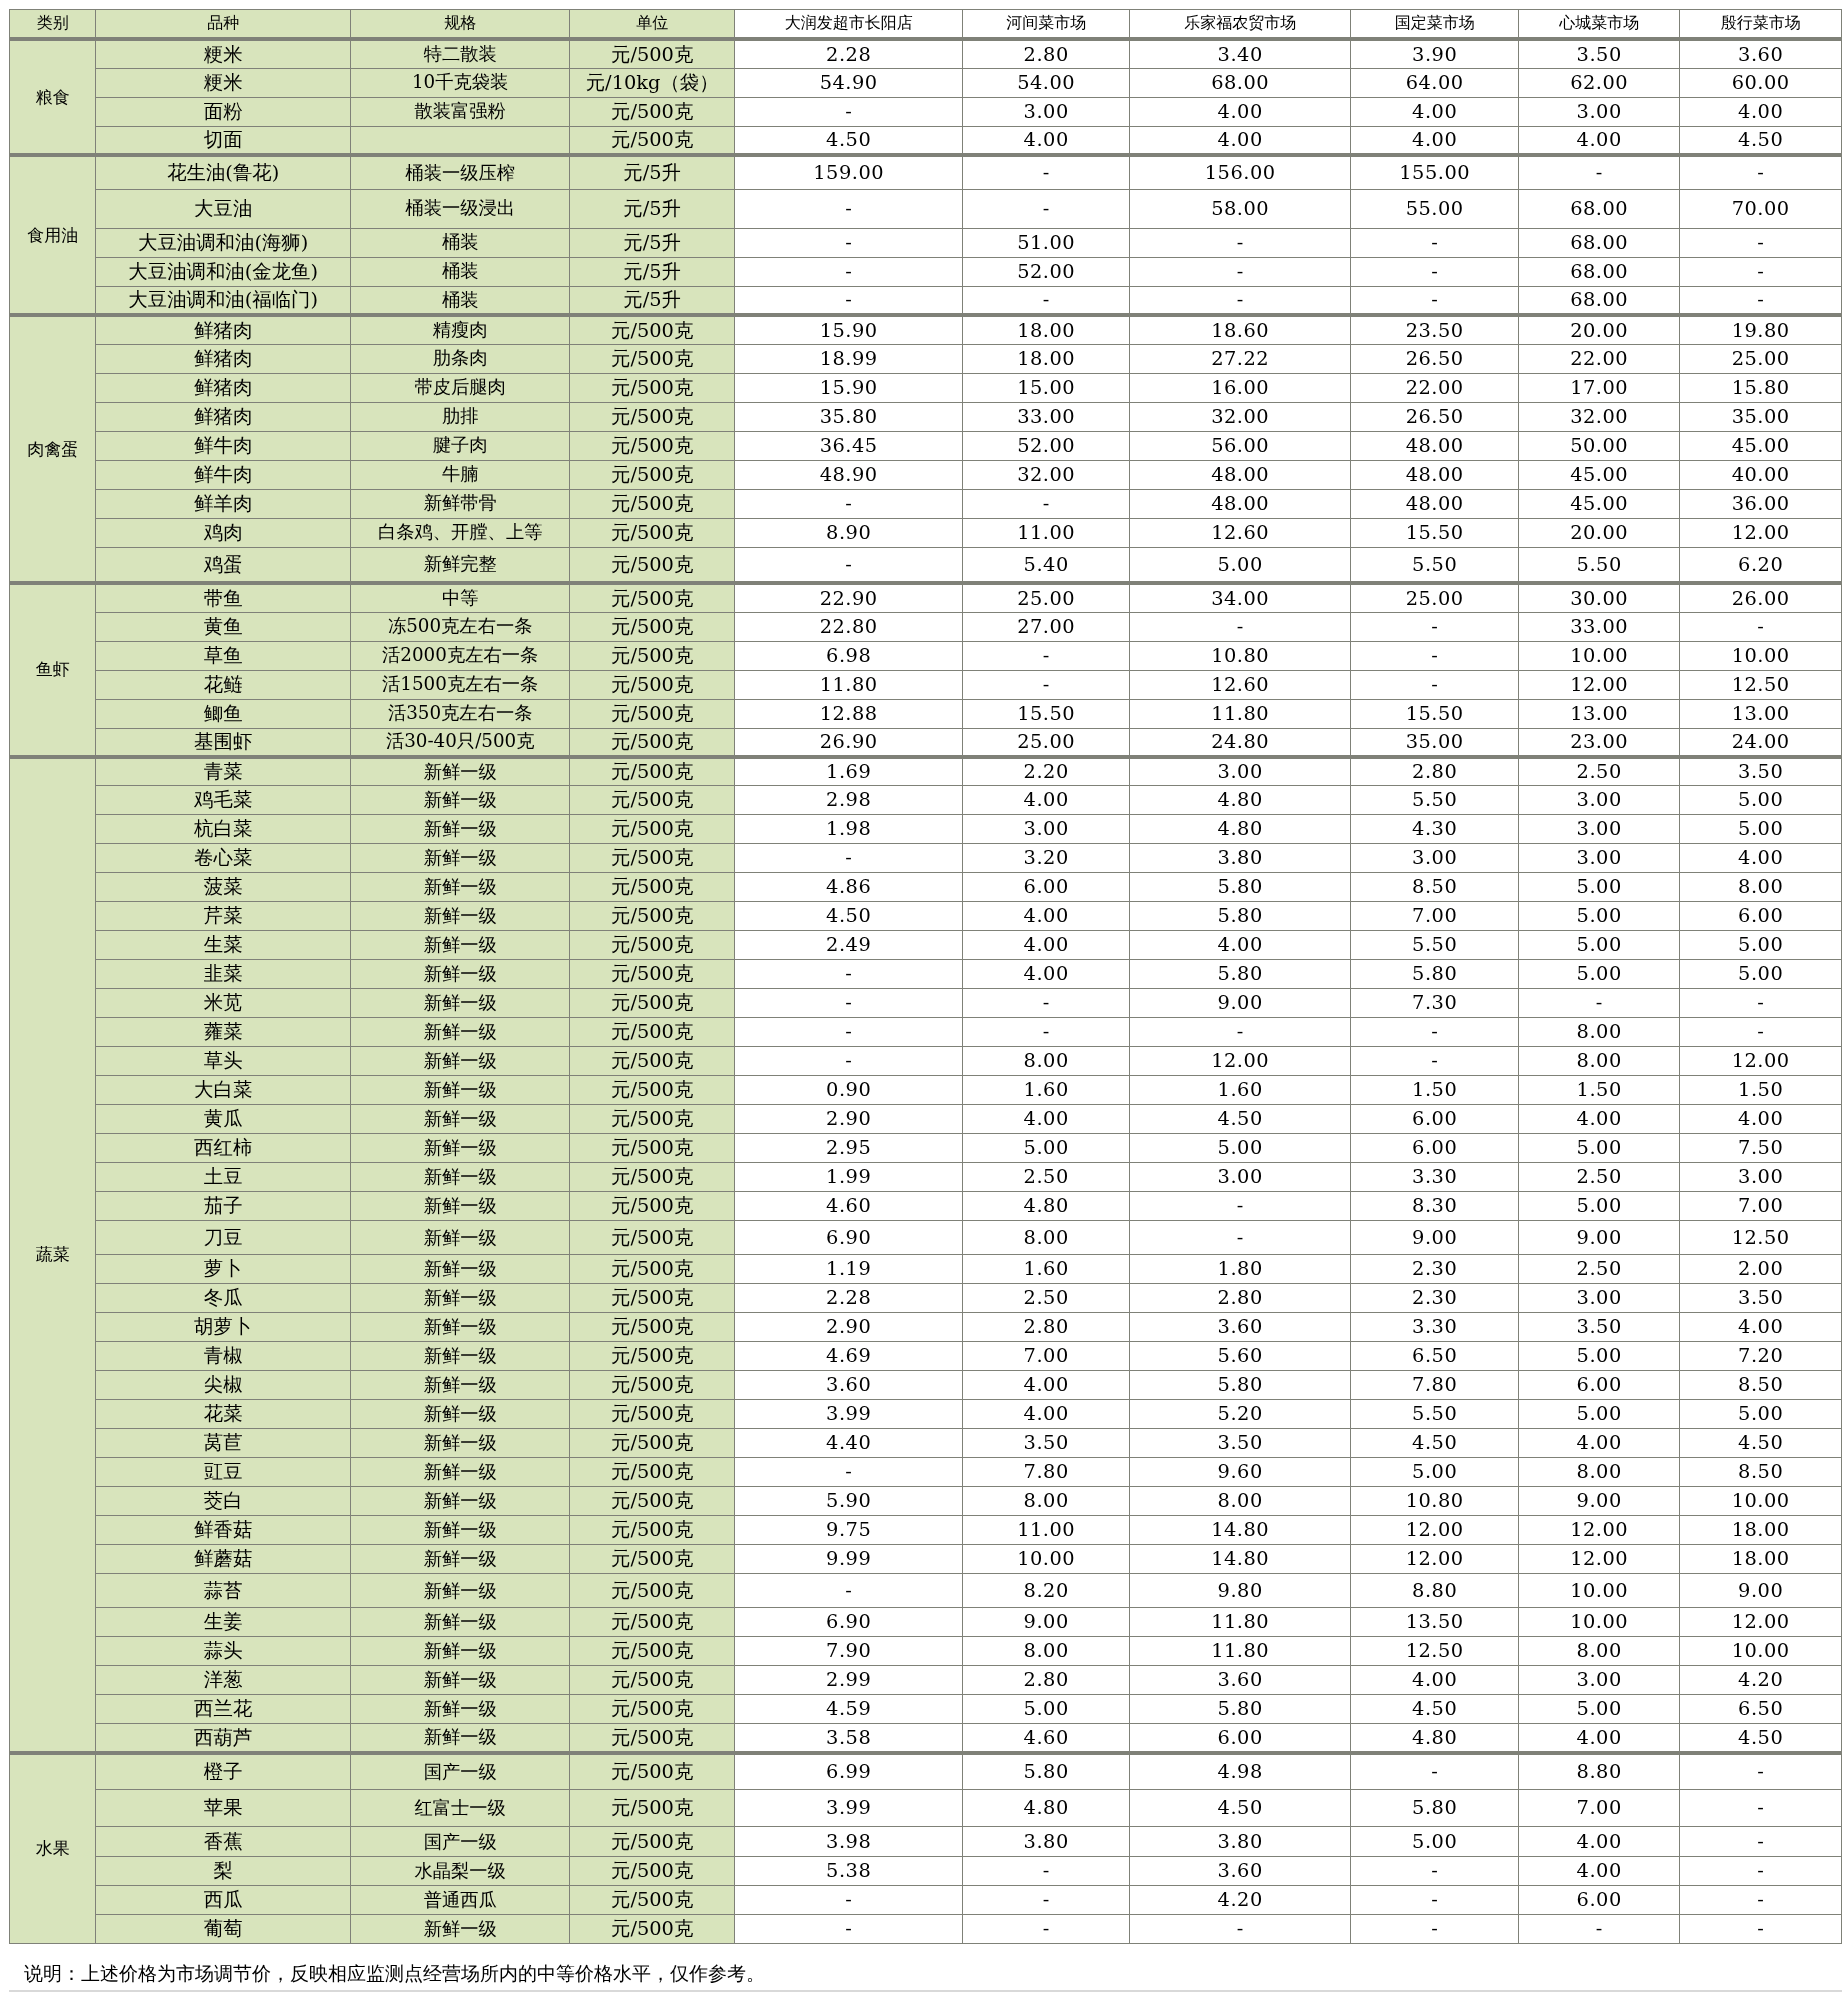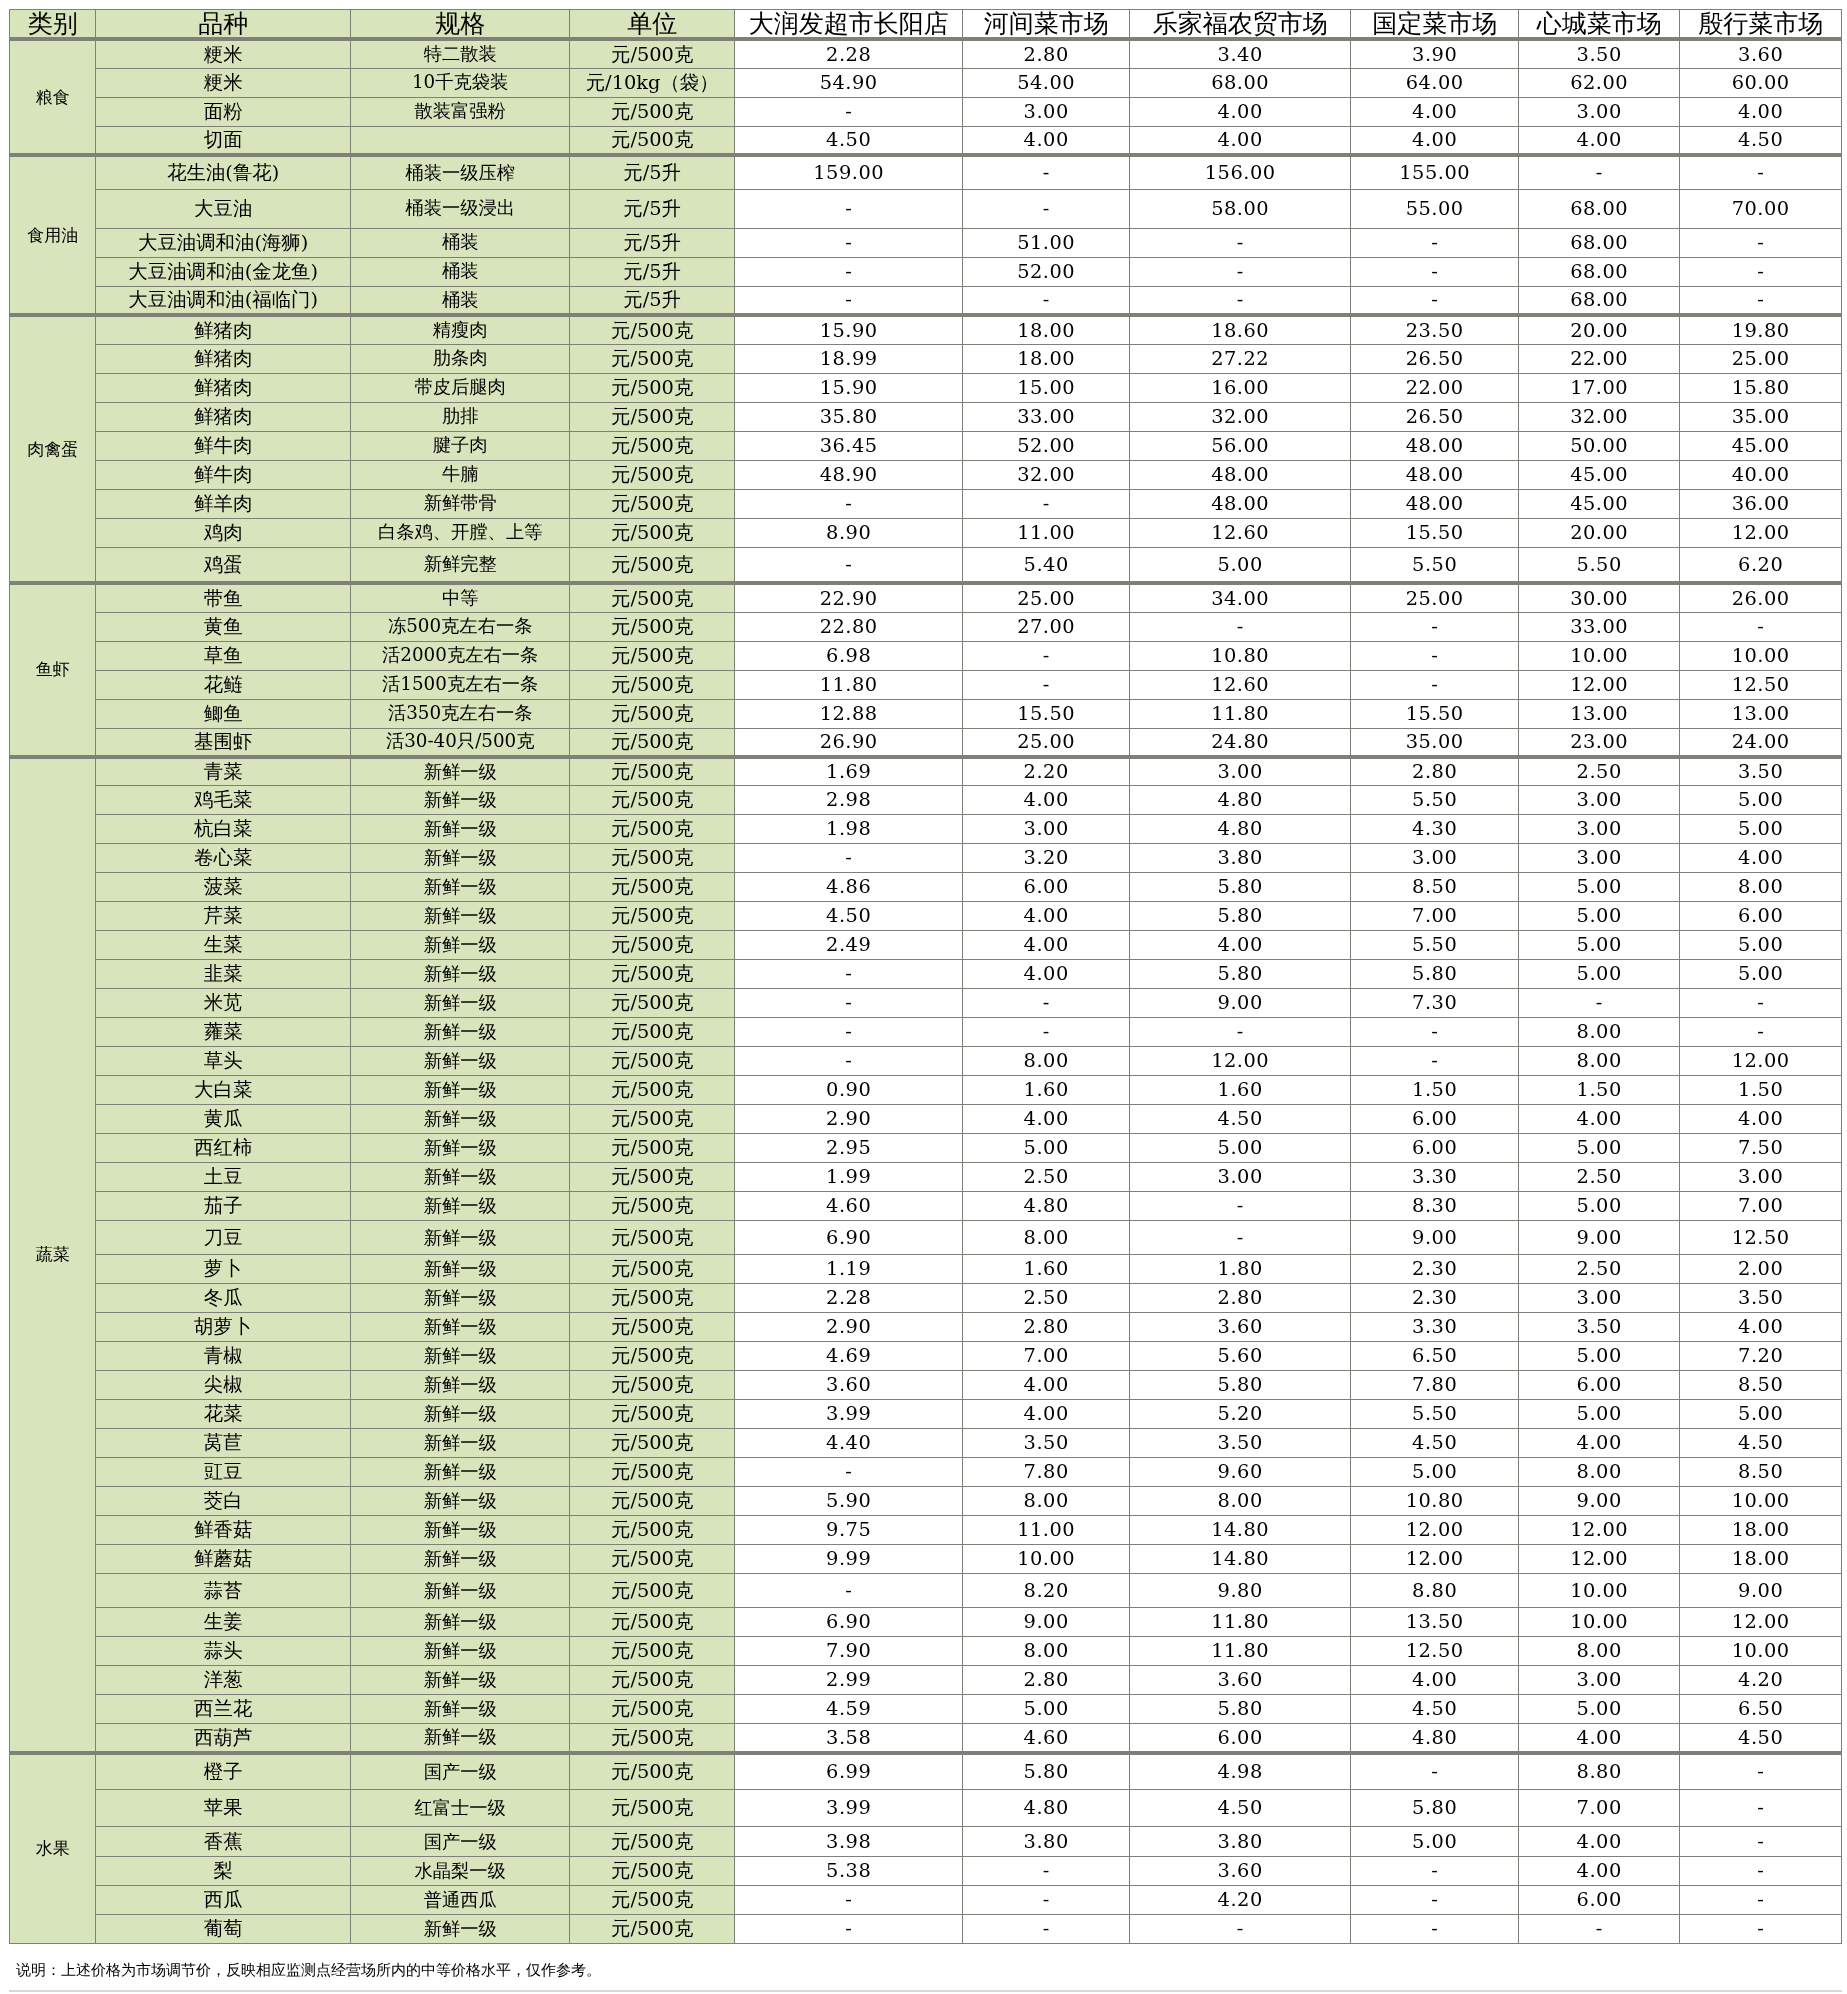--- a/index.html
+++ b/index.html
@@ -1,28 +1,28 @@
 <!DOCTYPE html>
 <html style="font-size:8.6px"><head>
 <meta charset="utf-8">
 <style>
   html, body { margin: 0; padding: 0; background: #ffffff; }
   body { width: 1847px; height: 1995px; position: relative; overflow: hidden;
          font-family: "DejaVu Serif", "Liberation Serif", serif; color: #000; }
   #sheet { position: absolute; left: 9.2px; top: 8.6px; border-collapse: collapse; table-layout: fixed; }
   #sheet td, #sheet th { border: 1.6px solid #7f8178; padding: 0; text-align: center; vertical-align: middle;
          font-weight: normal; font-size: 19.4px; line-height: 1; overflow: hidden; white-space: nowrap; }
-  #sheet th { background: #ffffff; font-size: 25px; }
+  #sheet th { background: #ffffff; font-size: 16px; }
   #sheet th.g, #sheet td.g { background: #d8e4bc; }
   #sheet tr.row-sep td { border-top-width: 4.3px; }
   #sheet td.cat { font-size: 17px; background: #d8e4bc; }
   #sheet td.num { background: #ffffff; font-family: "DejaVu Serif", "Liberation Serif", serif; font-size: 19.4px; letter-spacing: 0.5px; }
   #sheet td.spec { font-size: 18.3px; }
   #sheet tr.head th { border-bottom-width: 4.3px; }
-  #note { position: absolute; left: 16px; top: 1961px; font-size: 15px; font-family: "DejaVu Serif","Liberation Serif", serif; }
+  #note { position: absolute; left: 24px; top: 1961px; font-size: 19px; font-family: "DejaVu Serif","Liberation Serif", serif; }
   #note-line { position: absolute; left: 9.2px; top: 1990px; width: 1833px; height: 1.6px; background: #d9d9d9; }
 </style>
 </head>
 <body>
 
 <table id="sheet">
   <colgroup>
     <col style="width:86px">
       <col style="width:255px">
       <col style="width:219px">

